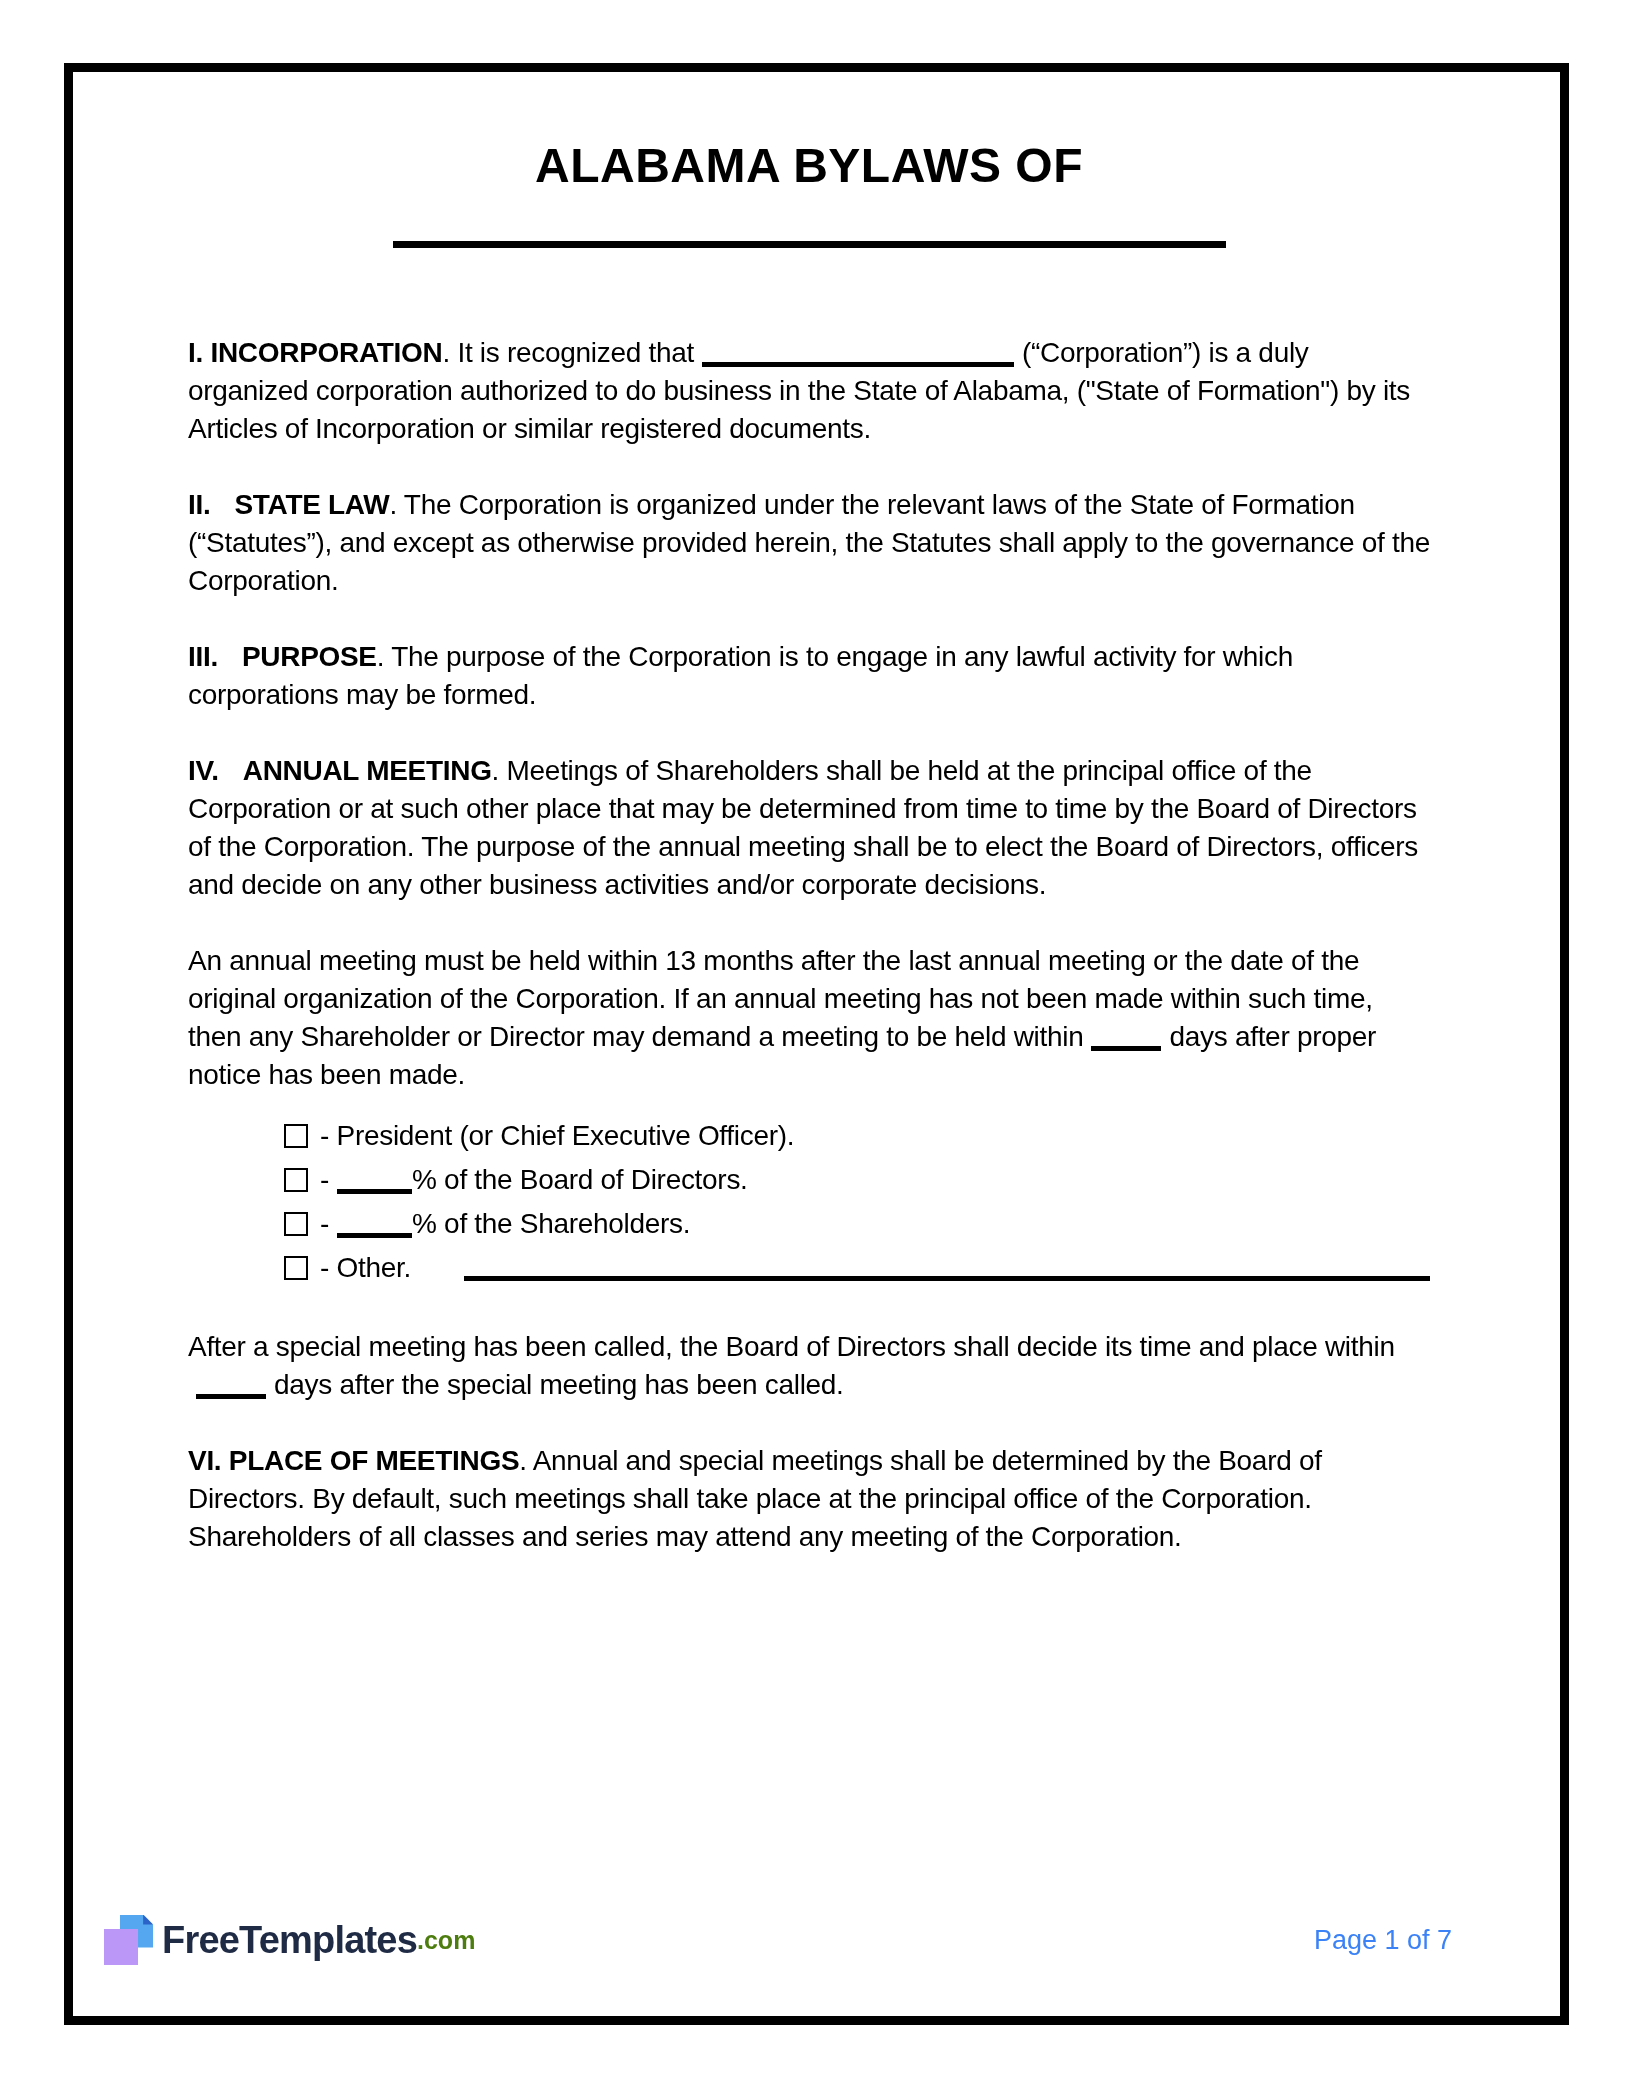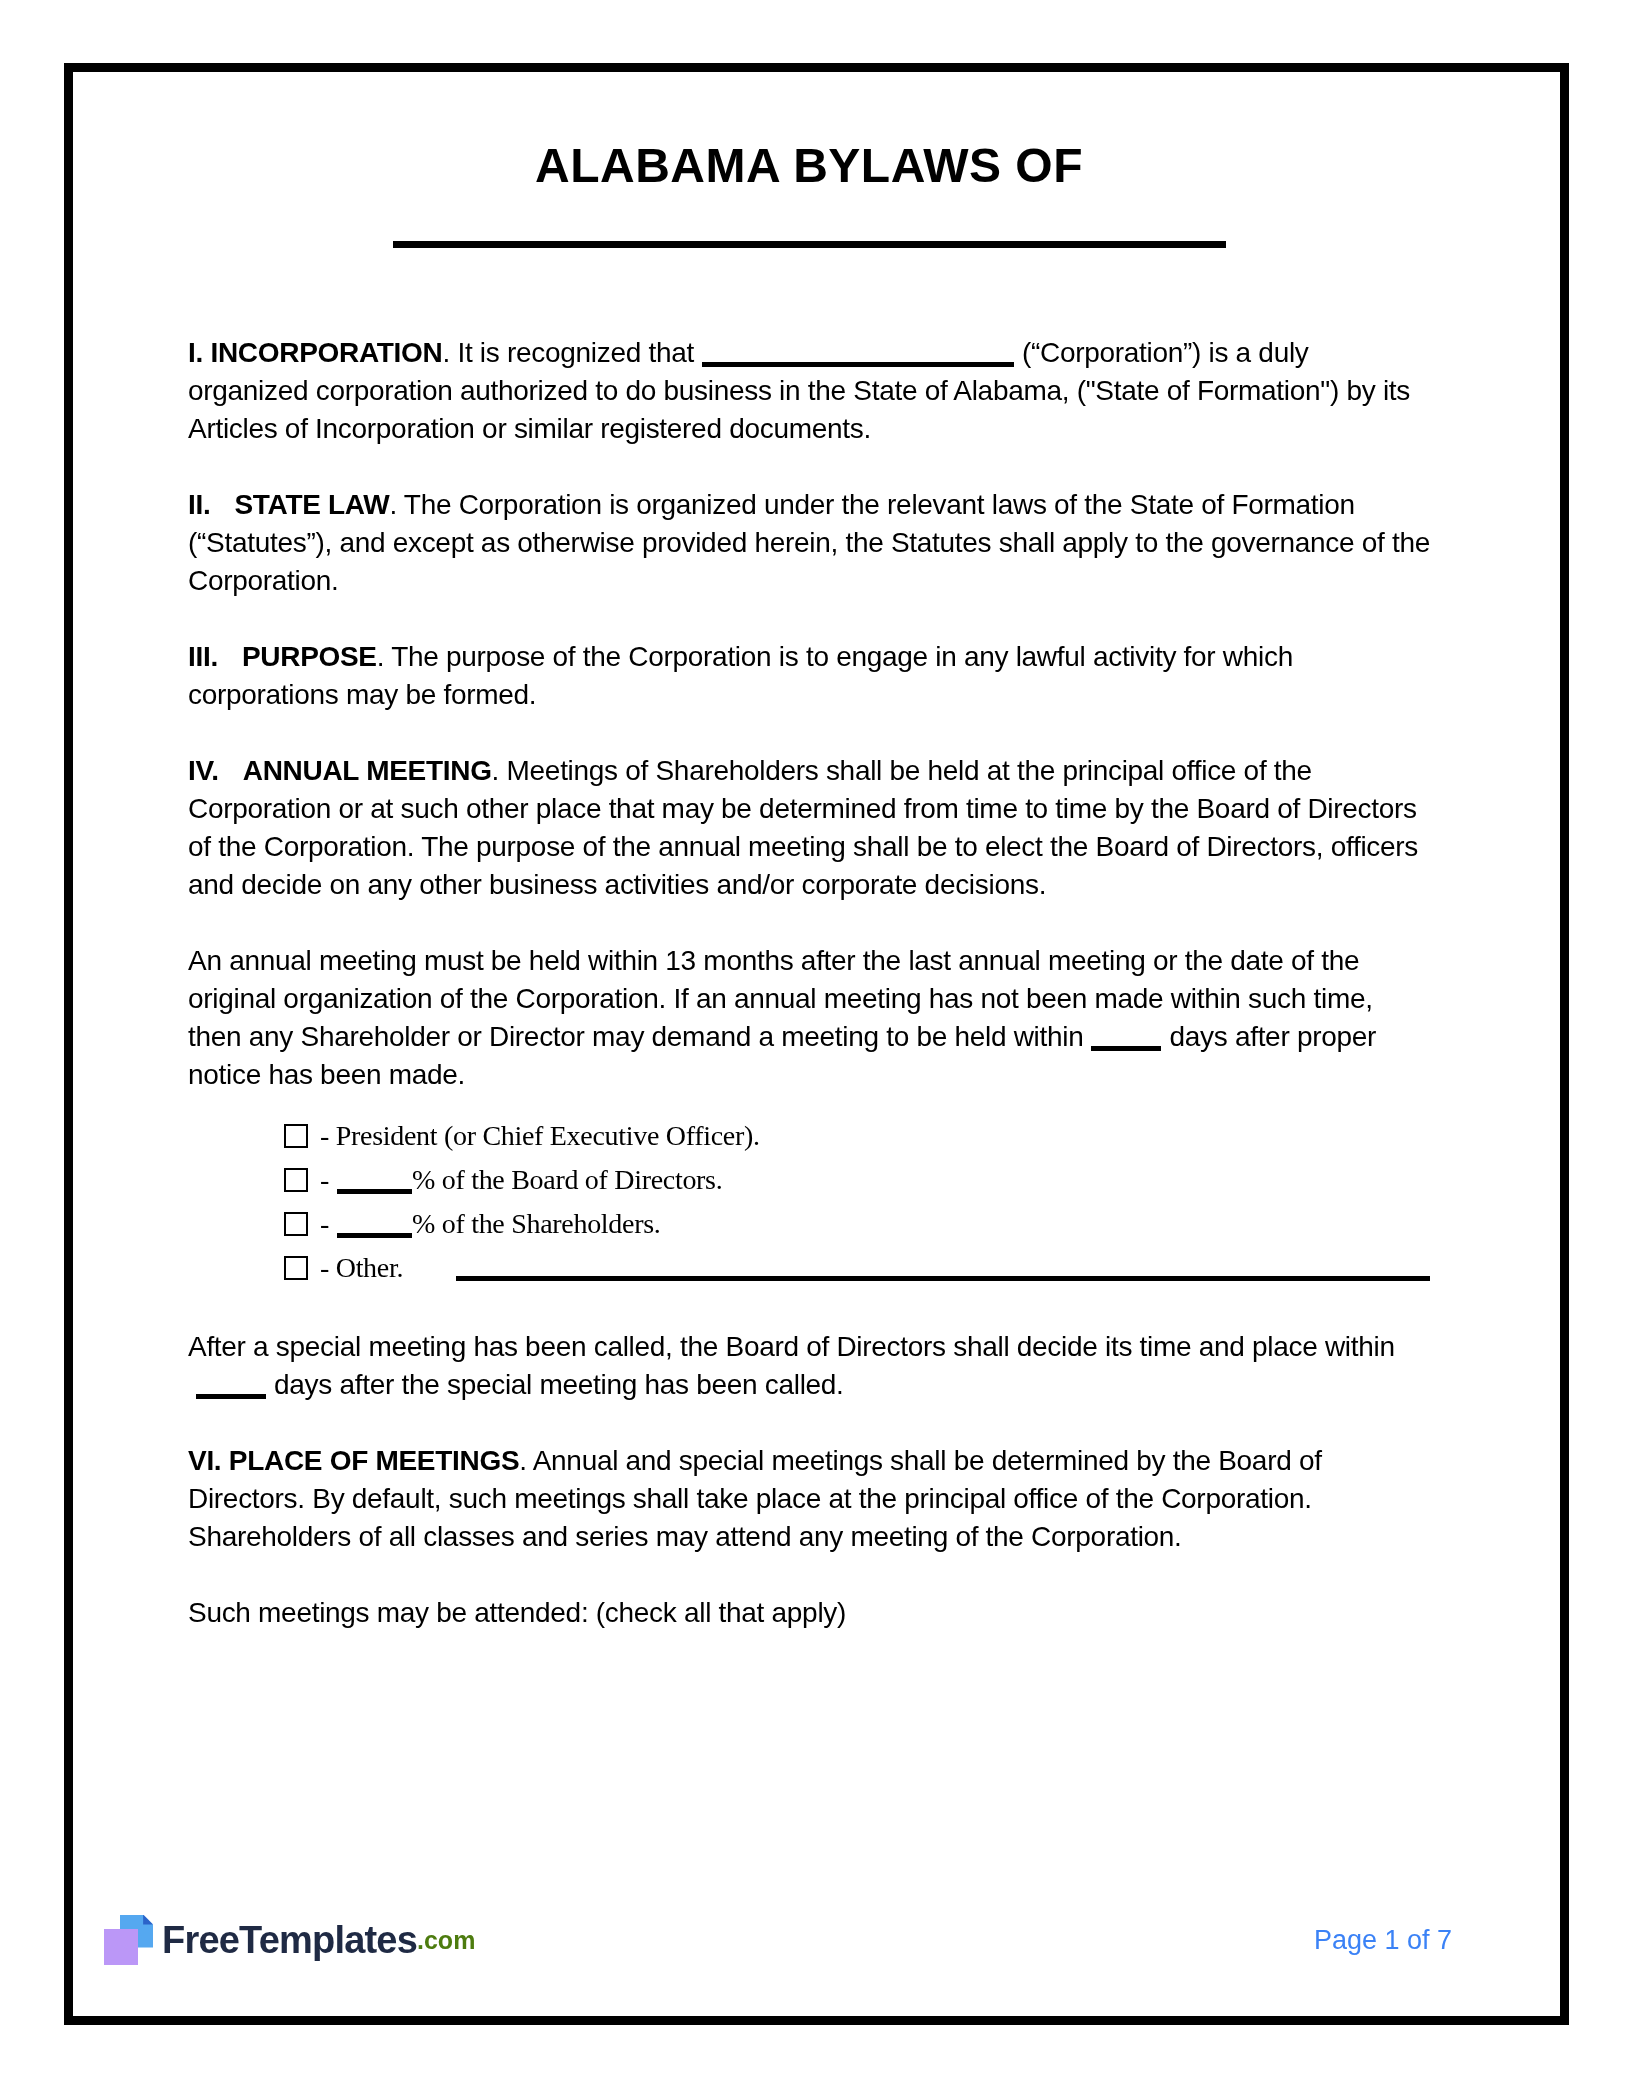--- a/index.html
+++ b/index.html
@@ -9,21 +9,21 @@
   .content{position:absolute;left:188px;top:72px;width:1242px;}
   .doc-title{margin:66px 0 0;text-align:center;font-size:48px;font-weight:bold;letter-spacing:0.5px;}
   .title-underline{width:833px;height:7px;background:#000;margin:48px auto 0;}
   .para{margin:38px 0 0;font-size:28px;line-height:38px;letter-spacing:-0.3px;text-align:left;}
   .para.first{margin-top:86px;}
   .b{font-weight:bold;}
   .tab{margin-left:24px;}
   .blank{display:inline-block;height:2px;border-bottom:5px solid #000;vertical-align:-5px;}
   .w312{width:312px;}.w75{width:75px;}.w70{width:70px;}
   .ml8{margin-left:8px;}.mr8{margin-right:8px;}
-  .cb-list{margin-top:20px;padding-left:96px;font-family:Liberation Serif, serif;}
+  .cb-list{margin-top:20px;padding-left:96px;}
   .cb-list.attend{margin-top:32px;}
   .cb-row{display:flex;align-items:center;height:44px;font-size:28px;letter-spacing:-0.3px;}
   .cb{width:20px;height:20px;border:2px solid #000;margin-right:12px;flex:none;background:#fff;}
   .cb-text{white-space:pre-wrap;}
   .cb-text.grow{flex:1;display:flex;align-items:center;gap:41px;}
   .blank-fill{flex:1;height:2px;border-bottom:5px solid #000;margin-left:12px;transform:translateY(9px);}
   .footer{position:absolute;left:104px;top:1910px;width:1386px;height:60px;
           display:flex;align-items:center;justify-content:space-between;}
   .logo{display:flex;align-items:center;}
   .logo-icon{position:relative;width:50px;height:51px;margin-right:8px;}
@@ -75,21 +75,20 @@
       <div class="cb-row">
           <span class="cb"></span>
           <span class="cb-text grow"><span>- Other.</span><span class="blank-fill"></span></span>
         </div>
     </div>
 
     <p class="para"><span>After a special meeting has been called, the Board of Directors shall decide its time and place within</span><span class="blank w70 ml8 mr8"></span><span>days after the special meeting has been called.</span></p>
 
     <p class="para"><span class="b">VI. PLACE OF MEETINGS</span><span>. Annual and special meetings shall be determined by the Board of Directors. By default, such meetings shall take place at the principal office of the Corporation. Shareholders of all classes and series may attend any meeting of the Corporation.</span></p>
 
-    <p class="para">Such meetings may be attended: (check all that apply)</p>
 
   </div>
 
   <div class="footer">
     <div class="logo">
       <span class="logo-icon">
         <span class="logo-blue"></span>
         <span class="logo-fold"></span>
         <span class="logo-overlap"></span>
         <span class="logo-purple"></span>

